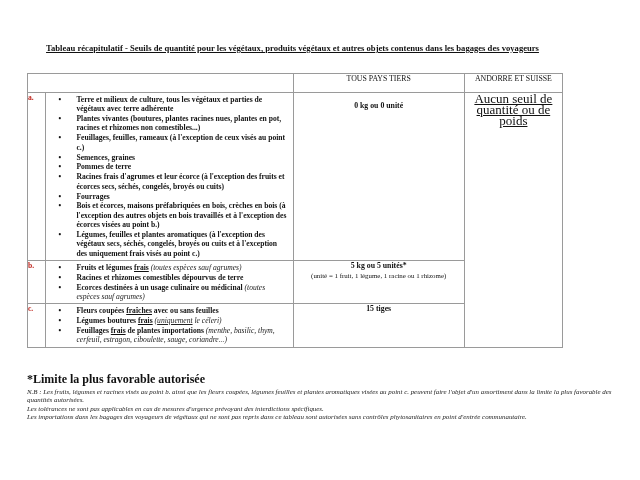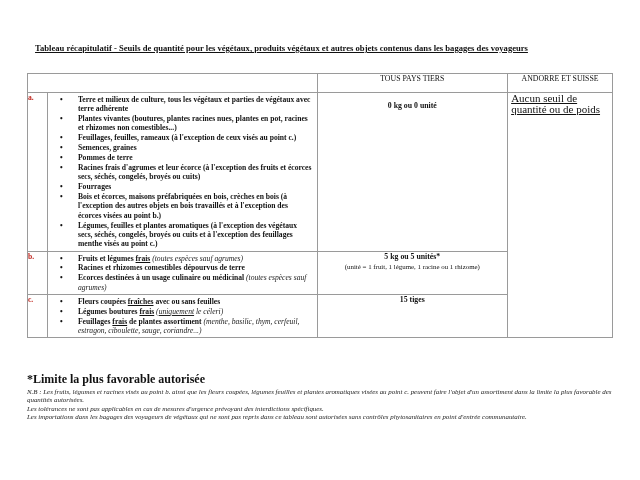--- a/index.html
+++ b/index.html
@@ -1,33 +1,33 @@
 <!DOCTYPE html>
 <html><head>
 <meta charset="utf-8">
 <style>
   html, body { margin:0; padding:0; background:#ffffff; }
   body { width:640px; height:480px; position:relative; overflow:hidden;
          font-family:"Liberation Serif", serif; color:#111; }
-  .title { position:absolute; left:5px; top:43px; width:553px; text-align:center;
+  .title { position:absolute; left:16px; top:43px; width:553px; text-align:center;
            font-size:8.6px; font-weight:bold; text-decoration:underline; }
-  table.main { position:absolute; left:27px; top:73px; width:586px;
+  table.main { position:absolute; left:27px; top:73px; width:536px;
                border-collapse:collapse; font-size:7.6px; }
   table.main td, table.main th { border:1px solid #9a9a9a; padding:0; vertical-align:top; }
   th.hdr { font-weight:normal; font-size:7.8px; height:18px; vertical-align:middle; text-align:center; }
   td.letter { width:19px; color:#c0271f; font-weight:bold; padding:2px 0 0 2px; }
   td.desc { width:269px; font-weight:bold; }
   td.desc ul { margin:2px 0 2px 0; padding:0 4px 0 0; list-style:none; }
   td.desc li { position:relative; padding-left:30px; line-height:9.3px; margin:0 0 0.6px 0; }
   td.desc li .bullet { position:absolute; left:12px; top:0; }
   td.desc li i { font-weight:normal; color:#222; }
   td.desc li u { text-decoration:underline; }
   td.val { width:190px; text-align:center; vertical-align:middle; font-weight:bold; font-size:7.8px; }
   td.val .sub { font-weight:normal; font-size:6.9px; display:block; margin-top:2px; }
-  td.andorre { width:104px; text-align:left; vertical-align:middle; font-size:11px; }
+  td.andorre { width:104px; text-align:center; vertical-align:middle; font-size:13px; }
   td.andorre span { text-decoration:underline; display:inline-block; padding:0 3px; line-height:11px; }
   .rowa td.val { padding-top:8px; }
   .footnote { position:absolute; left:27px; top:372px; font-size:12px; font-weight:bold; }
   .nb { position:absolute; left:27px; top:388px; width:600px; font-size:6.9px; font-style:italic;
         line-height:8.4px; color:#222; }
   .nb p { margin:0; }
 </style>
 </head>
 <body>
 
@@ -46,21 +46,21 @@
     <td class="desc">
       <ul>
         <li><span class="bullet">•</span><span>Terre et milieux de culture, tous les végétaux et parties de végétaux avec terre adhérente</span></li>
         <li><span class="bullet">•</span><span>Plantes vivantes (boutures, plantes racines nues, plantes en pot, racines et rhizomes non comestibles...)</span></li>
         <li><span class="bullet">•</span><span>Feuillages, feuilles, rameaux (à l'exception de ceux visés au point c.)</span></li>
         <li><span class="bullet">•</span><span>Semences, graines</span></li>
         <li><span class="bullet">•</span><span>Pommes de terre</span></li>
         <li><span class="bullet">•</span><span>Racines frais d'agrumes et leur écorce (à l'exception des fruits et écorces secs, séchés, congelés, broyés ou cuits)</span></li>
         <li><span class="bullet">•</span><span>Fourrages</span></li>
         <li><span class="bullet">•</span><span>Bois et écorces, maisons préfabriquées en bois, crèches en bois (à l'exception des autres objets en bois travaillés et à l'exception des écorces visées au point b.)</span></li>
-        <li><span class="bullet">•</span><span>Légumes, feuilles et plantes aromatiques (à l'exception des végétaux secs, séchés, congelés, broyés ou cuits et à l'exception des feuillages menthe visés au point c.)</span></li>
+        <li><span class="bullet">•</span><span>Légumes, feuilles et plantes aromatiques (à l'exception des végétaux secs, séchés, congelés, broyés ou cuits et à l'exception des uniquement frais visés au point c.)</span></li>
       </ul>
     </td>
     <td class="val">
       <span>0 kg ou 0 unité</span>
     </td>
     <td class="andorre" rowspan="3">
       <span>Aucun seuil de quantité ou de poids</span>
     </td>
   </tr>
 
@@ -78,21 +78,21 @@
       <span class="sub">(unité = 1 fruit, 1 légume, 1 racine ou 1 rhizome)</span>
     </td>
   </tr>
 
   <tr>
     <td class="letter">c.</td>
     <td class="desc">
       <ul>
         <li><span class="bullet">•</span><span>Fleurs coupées </span><u>fraîches</u><span> avec ou sans feuilles</span></li>
         <li><span class="bullet">•</span><span>Légumes boutures </span><u>frais</u><i> (</i><i><u>uniquement</u></i><i> le céleri)</i></li>
-        <li><span class="bullet">•</span><span>Feuillages </span><u>frais</u><span> de plantes assortiment</span><i> (menthe, basilic, thym, cerfeuil, estragon, ciboulette, sauge, coriandre...)</i></li>
+        <li><span class="bullet">•</span><span>Feuillages </span><u>frais</u><span> de plantes importations</span><i> (menthe, basilic, thym, cerfeuil, estragon, ciboulette, sauge, coriandre...)</i></li>
       </ul>
     </td>
     <td class="val">
       <span>15 tiges</span>
     </td>
   </tr>
 </tbody>
   </table>
 
 <div class="footnote">*Limite la plus favorable autorisée</div>

